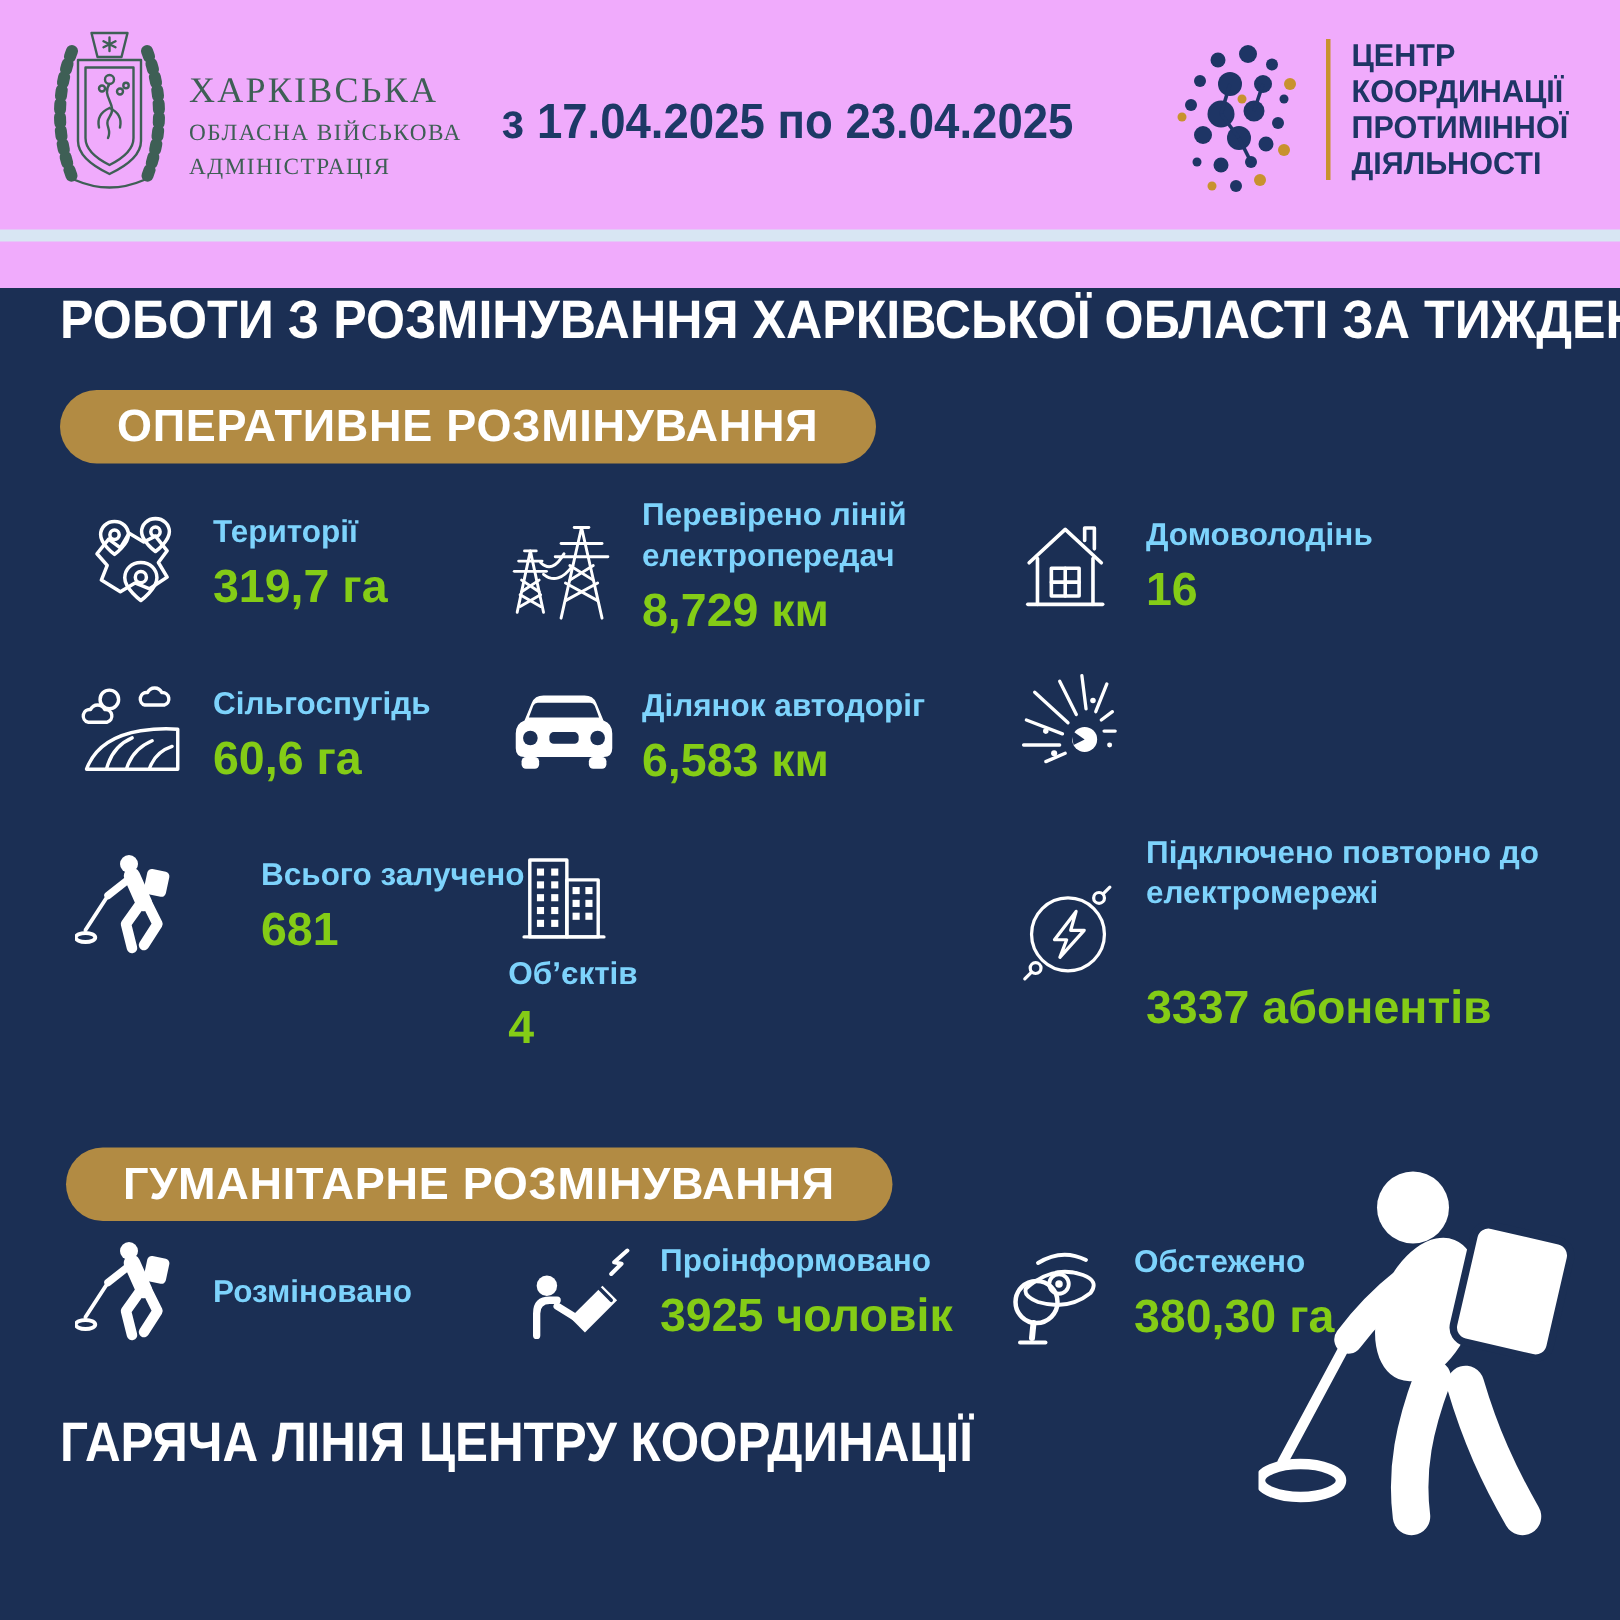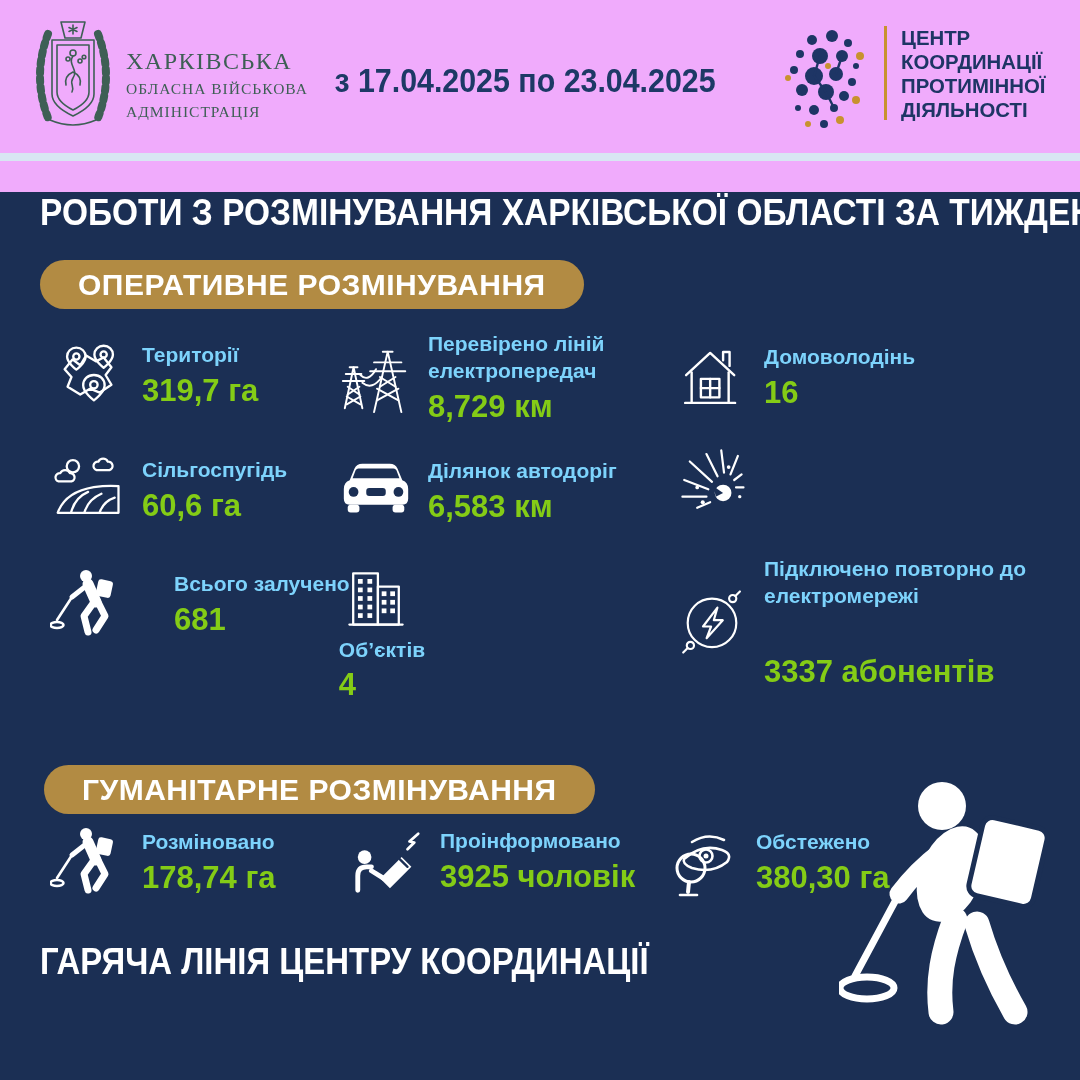--- a/index.html
+++ b/index.html
@@ -329,21 +329,20 @@
         <rect x="47" y="16" width="15" height="17" rx="3" transform="rotate(12 54 24)" fill="#fff" stroke="none"></rect>
         <path d="M36 22 L22 33" stroke-width="5"></path>
         <path d="M22 33 L7 56" stroke-width="2.6"></path>
         <ellipse cx="7" cy="61" rx="6.5" ry="3" stroke-width="2.6"></ellipse>
         <path d="M44 38 L34 52 L38 68" stroke-width="7"></path>
         <path d="M48 38 L55 52 L46 66" stroke-width="7"></path>
       </svg>
     </span>
     <span class="stat-text">
       <span class="stat-label">Розміновано</span>
-      <span class="stat-value">178,74 га</span>
     </span>
   </div>
 
   <div class="stat" style="left:348px;top:822px;">
     <span class="icon">
       <svg width="78" height="78" viewBox="0 0 80 80" fill="none" stroke="#fff" stroke-linecap="round" stroke-linejoin="round">
         <circle cx="16" cy="36" r="7" fill="#fff" stroke="none"></circle>
         <path d="M9 70 V55 q0 -9 9 -9 h5" stroke-width="5"></path>
         <path d="M23 50 L36 58" stroke-width="5"></path>
         <path d="M32 58 L54 36 L64 46 L42 68 Z" fill="#fff" stroke="none"></path>

